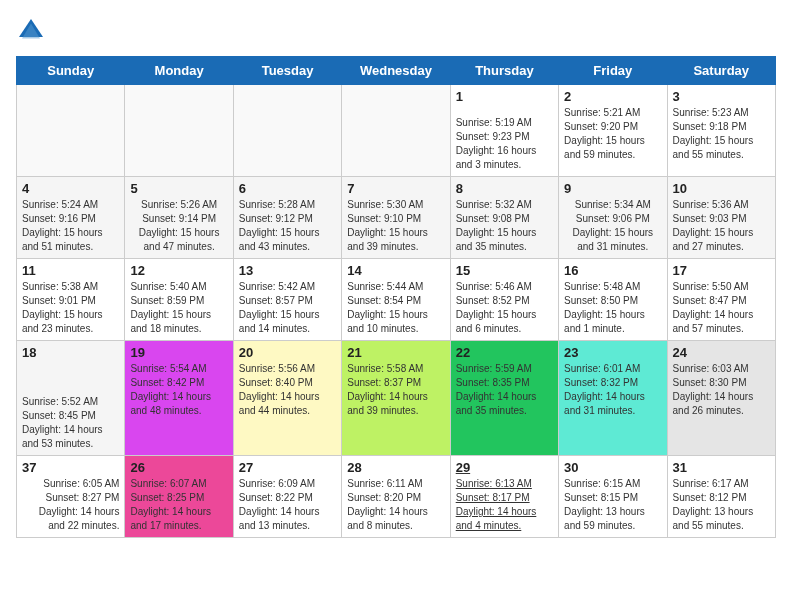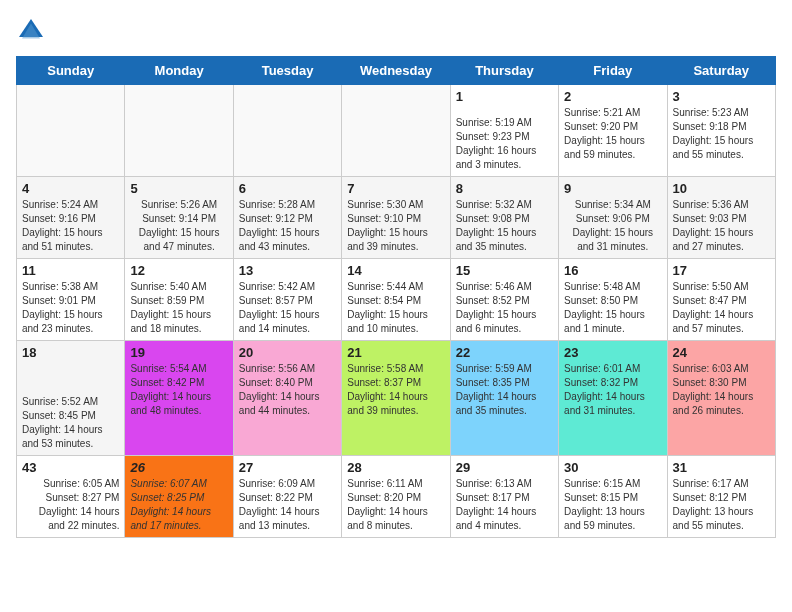--- a/index.html
+++ b/index.html
@@ -268,86 +268,86 @@
 Daylight: 14 hours
 and 53 minutes.</div>
         </td>
         <td style="background: #d946ef;">
           <span class="day-num">19</span>
           <div class="cell-info" style="white-space: pre-line;">Sunrise: 5:54 AM
 Sunset: 8:42 PM
 Daylight: 14 hours
 and 48 minutes.</div>
         </td>
-        <td style="background: #f9a8d4; margin-left: 14px;">
+        <td style="background: #fef9c3; margin-left: 14px;">
           <span class="day-num">20</span>
           <div class="cell-info" style="white-space: pre-line;">Sunrise: 5:56 AM
 Sunset: 8:40 PM
 Daylight: 14 hours
 and 44 minutes.</div>
         </td>
         <td style="background: #bef264;">
           <span class="day-num">21</span>
           <div class="cell-info" style="white-space: pre-line;">Sunrise: 5:58 AM
 Sunset: 8:37 PM
 Daylight: 14 hours
 and 39 minutes.</div>
         </td>
-        <td style="background: #7dd3fc;">
+        <td style="background: #22c55e;">
           <span class="day-num">22</span>
           <div class="cell-info" style="white-space: pre-line;">Sunrise: 5:59 AM
 Sunset: 8:35 PM
 Daylight: 14 hours
 and 35 minutes.</div>
         </td>
         <td style="background: #5eead4;">
           <span class="day-num">23</span>
           <div class="cell-info" style="white-space: pre-line;">Sunrise: 6:01 AM
 Sunset: 8:32 PM
 Daylight: 14 hours
 and 31 minutes.</div>
         </td>
-        <td style="background: #fca5a5;">
+        <td style="background: #e5e5e5;">
           <span class="day-num">24</span>
           <div class="cell-info" style="white-space: pre-line;">Sunrise: 6:03 AM
 Sunset: 8:30 PM
 Daylight: 14 hours
 and 26 minutes.</div>
         </td>
       </tr>
       <tr>
         <td style="background: rgb(255, 255, 255);">
-          <span class="day-num">43</span>
+          <span class="day-num">37</span>
           <div class="cell-info" style="white-space: pre-line; text-align: right;">Sunrise: 6:05 AM
 Sunset: 8:27 PM
 Daylight: 14 hours
 and 22 minutes.</div>
         </td>
-        <td style="background: #f97316; font-style: italic;">
+        <td style="background: #ec4899;">
           <span class="day-num">26</span>
           <div class="cell-info" style="white-space: pre-line;">Sunrise: 6:07 AM
 Sunset: 8:25 PM
 Daylight: 14 hours
 and 17 minutes.</div>
         </td>
         <td style="background: rgb(255, 255, 255);">
           <span class="day-num">27</span>
           <div class="cell-info" style="white-space: pre-line;">Sunrise: 6:09 AM
 Sunset: 8:22 PM
 Daylight: 14 hours
 and 13 minutes.</div>
         </td>
         <td style="background: rgb(255, 255, 255);">
           <span class="day-num">28</span>
           <div class="cell-info" style="white-space: pre-line;">Sunrise: 6:11 AM
 Sunset: 8:20 PM
 Daylight: 14 hours
 and 8 minutes.</div>
         </td>
-        <td style="background: rgb(255, 255, 255);">
+        <td style="background: rgb(255, 255, 255); text-decoration: underline;">
           <span class="day-num">29</span>
           <div class="cell-info" style="white-space: pre-line;">Sunrise: 6:13 AM
 Sunset: 8:17 PM
 Daylight: 14 hours
 and 4 minutes.</div>
         </td>
         <td style="background: rgb(255, 255, 255);">
           <span class="day-num">30</span>
           <div class="cell-info" style="white-space: pre-line;">Sunrise: 6:15 AM
 Sunset: 8:15 PM

